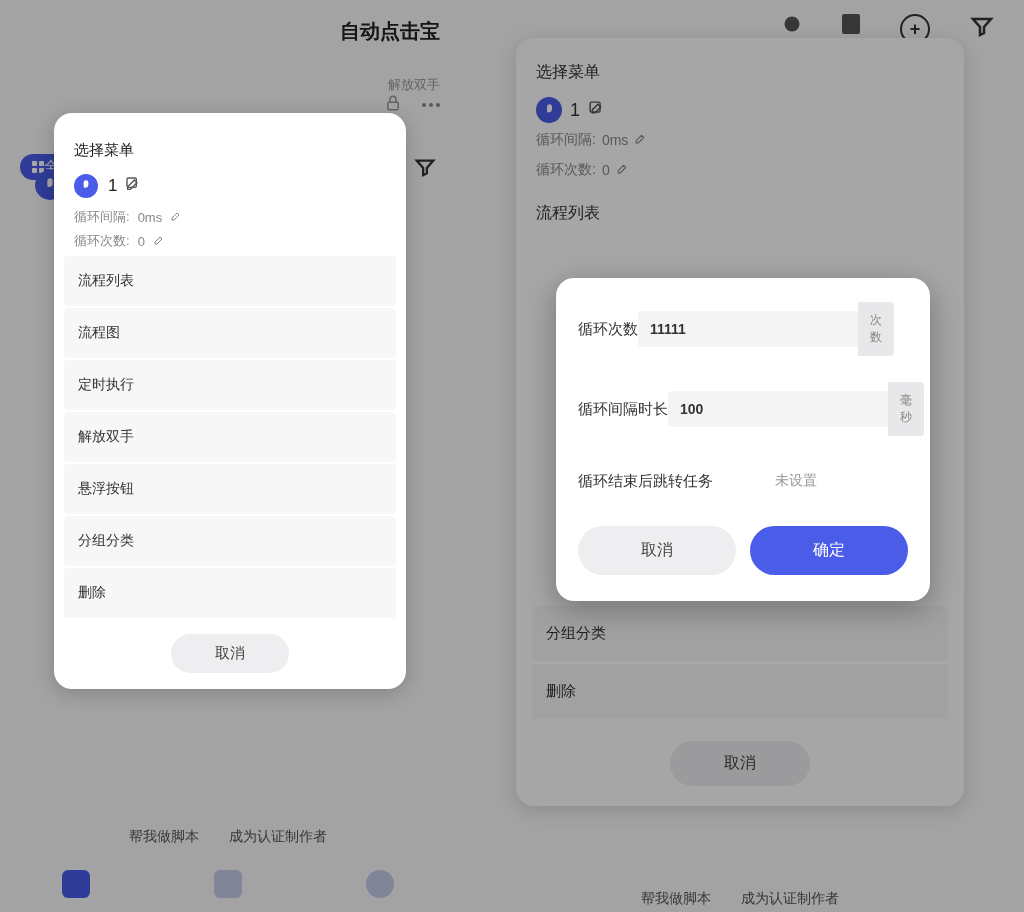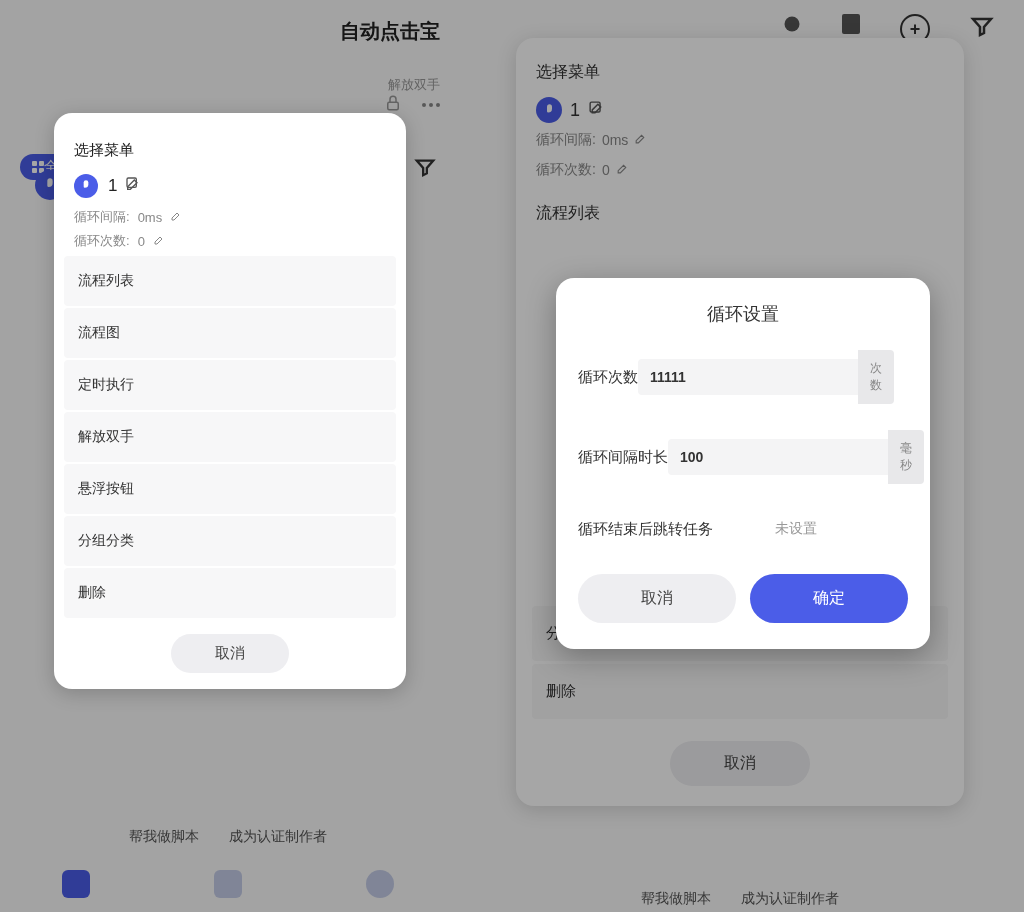--- a/index.html
+++ b/index.html
@@ -243,21 +243,20 @@
       </div>
     </div>
     <div class="bg-right-links">
       <span>帮我做脚本</span>
       <span>成为认证制作者</span>
     </div>
   </div>
   <div class="overlay"></div>
 
   <div class="modal-loop">
-    <div class="loop-title">循环设置</div>
     <div class="loop-row">
       <span class="loop-label">循环次数</span>
       <div class="loop-field">
         <input class="loop-input" value="11111" style="">
         <span class="loop-unit">次数</span>
       </div>
     </div>
     <div class="loop-row">
       <span class="loop-label">循环间隔时长</span>
       <div class="loop-field">

